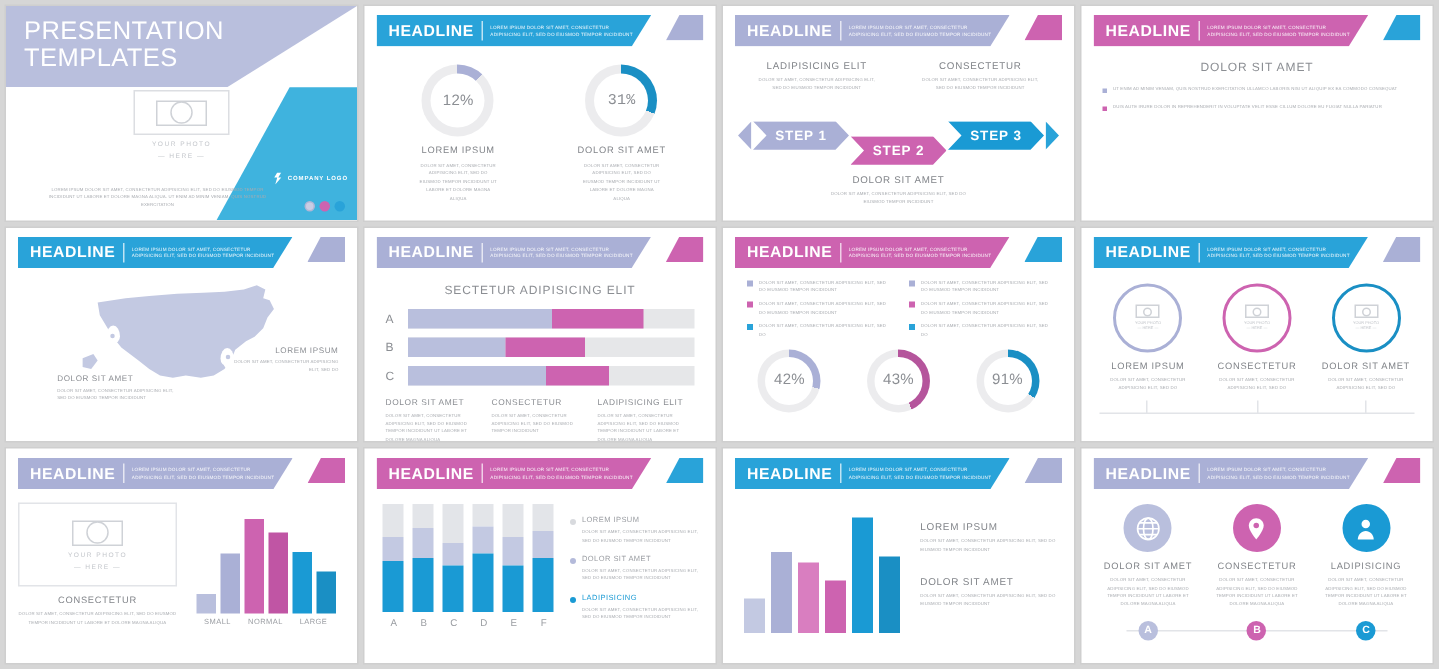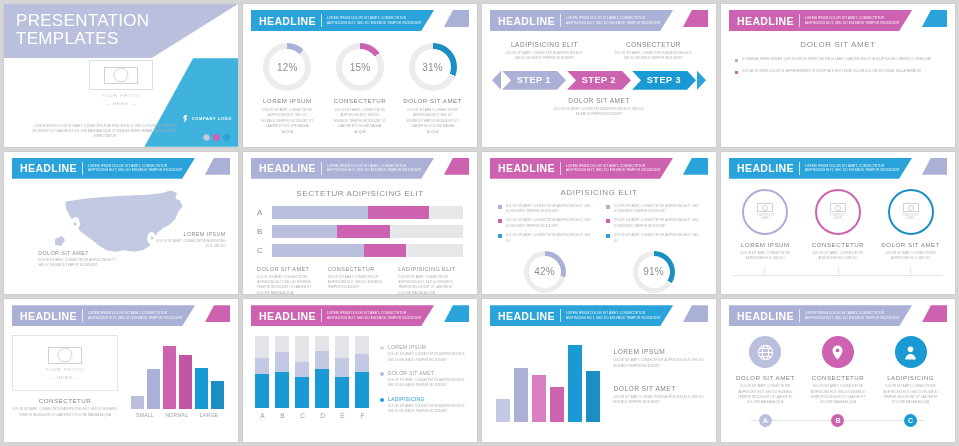--- a/index.html
+++ b/index.html
@@ -164,29 +164,21 @@
       <div style="display:flex;justify-content:space-around;margin-top:12px;">
         <div style="width:30%;">
           <div class="donut" style="width:48px;height:48px;margin:0 auto;background:conic-gradient(#aab0d6 0% 12%, #ececee 12% 100%);">
             <div style="position:absolute;inset:6px;border-radius:50%;background:#fff;"></div>
             <div class="val">12%</div>
           </div>
           <div class="sub-title">LOREM IPSUM</div>
           <div class="lorem c" style="margin-top:4px;padding:0 6px;">DOLOR SIT AMET, CONSECTETUR ADIPISICING ELIT, SED DO EIUSMOD TEMPOR INCIDIDUNT UT LABORE ET DOLORE MAGNA ALIQUA</div>
         </div>
         <div style="width:30%;">
-          <div class="donut" style="width:48px;height:48px;margin:0 auto;background:conic-gradient(#cd63b0 0% 15%, #ececee 15% 100%);">
-            <div style="position:absolute;inset:6px;border-radius:50%;background:#fff;"></div>
-            <div class="val">15%</div>
-          </div>
-          <div class="sub-title">CONSECTETUR</div>
-          <div class="lorem c" style="margin-top:4px;padding:0 6px;">DOLOR SIT AMET, CONSECTETUR ADIPISICING ELIT, SED DO EIUSMOD TEMPOR INCIDIDUNT UT LABORE ET DOLORE MAGNA ALIQUA</div>
-        </div>
-        <div style="width:30%;">
-          <div class="donut" style="width:48px;height:48px;margin:0 auto;background:conic-gradient(#1a8fc4 0% 31%, #ececee 31% 100%);">
+          <div class="donut" style="width:48px;height:48px;margin:0 auto;background:conic-gradient(#1a8fc4 0% 31%, #ececee 31% 100%);font-family:Liberation Mono, monospace;">
             <div style="position:absolute;inset:6px;border-radius:50%;background:#fff;"></div>
             <div class="val">31%</div>
           </div>
           <div class="sub-title">DOLOR SIT AMET</div>
           <div class="lorem c" style="margin-top:4px;padding:0 6px;">DOLOR SIT AMET, CONSECTETUR ADIPISICING ELIT, SED DO EIUSMOD TEMPOR INCIDIDUNT UT LABORE ET DOLORE MAGNA ALIQUA</div>
         </div>
       </div>
     </div>
   </div>
 
@@ -209,21 +201,21 @@
           <div class="lorem c" style="margin-top:3px;padding:0 14px;">DOLOR SIT AMET, CONSECTETUR ADIPISICING ELIT, SED DO EIUSMOD TEMPOR INCIDIDUNT</div>
         </div>
         <div style="width:50%;">
           <div class="sub-title" style="margin-top:0;font-size:6.5px;">CONSECTETUR</div>
           <div class="lorem c" style="margin-top:3px;padding:0 14px;">DOLOR SIT AMET, CONSECTETUR ADIPISICING ELIT, SED DO EIUSMOD TEMPOR INCIDIDUNT</div>
         </div>
       </div>
       <div style="display:flex;align-items:center;justify-content:center;gap:1px;margin-top:9px;">
         <div class="arrow-l"></div>
         <div class="step" style="background:#aab0d6;width:64px;">STEP 1</div>
-        <div class="step" style="background:#cd63b0;width:64px;">STEP 2</div>
+        <div class="step" style="background:#cd63b0;width:64px;margin-top:20px;">STEP 2</div>
         <div class="step" style="background:#1a9ad4;width:64px;">STEP 3</div>
         <div class="arrow-r"></div>
       </div>
       <div style="margin-top:7px;">
         <div class="sub-title" style="margin-top:0;font-size:6.5px;">DOLOR SIT AMET</div>
         <div class="lorem c" style="margin-top:3px;padding:0 58px;">DOLOR SIT AMET, CONSECTETUR ADIPISICING ELIT, SED DO EIUSMOD TEMPOR INCIDIDUNT</div>
       </div>
     </div>
   </div>
 
@@ -350,21 +342,20 @@
         <div class="hl-tab blue"></div>
         <div class="hl-bar pink">
           <span class="hl-title">HEADLINE</span>
           <span class="hl-sep"></span>
           <span>
             <div class="hl-sub">LOREM IPSUM DOLOR SIT AMET, CONSECTETUR</div>
             <div class="hl-sub">ADIPISICING ELIT, SED DO EIUSMOD TEMPOR INCIDIDUNT</div>
           </span>
         </div>
       </div>
-      <div class="ttl-c" style="margin-top:9px;">ADIPISICING ELIT</div>
       <div style="display:flex;gap:14px;margin-top:7px;padding:0 8px;">
         <div style="flex:1;">
           <div style="display:flex;gap:4px;margin-bottom:4px;">
             <span class="legend-dot" style="background:#aab0d6;margin-top:1px;flex:none;"></span>
             <div class="lorem">DOLOR SIT AMET, CONSECTETUR ADIPISICING ELIT, SED DO EIUSMOD TEMPOR INCIDIDUNT</div>
           </div>
           <div style="display:flex;gap:4px;margin-bottom:4px;">
             <span class="legend-dot" style="background:#cd63b0;margin-top:1px;flex:none;"></span>
             <div class="lorem">DOLOR SIT AMET, CONSECTETUR ADIPISICING ELIT, SED DO EIUSMOD TEMPOR INCIDIDUNT</div>
           </div>
@@ -385,20 +376,24 @@
           <div style="display:flex;gap:4px;">
             <span class="legend-dot" style="background:#29a3d9;margin-top:1px;flex:none;"></span>
             <div class="lorem">DOLOR SIT AMET, CONSECTETUR ADIPISICING ELIT, SED DO</div>
           </div>
         </div>
       </div>
       <div style="display:flex;justify-content:space-around;margin-top:7px;">
         <div class="donut" style="width:42px;height:42px;background:conic-gradient(#aab0d6 0% 29%, #ececee 29% 100%);">
           <div style="position:absolute;inset:5px;border-radius:50%;background:#fff;"></div>
           <div class="val">42%</div>
+        </div>
+        <div class="donut" style="width:42px;height:42px;background:conic-gradient(#b5559c 0% 43%, #ececee 43% 100%);">
+          <div style="position:absolute;inset:5px;border-radius:50%;background:#fff;"></div>
+          <div class="val">43%</div>
         </div>
         <div class="donut" style="width:42px;height:42px;background:conic-gradient(#1a8fc4 0% 34%, #ececee 34% 100%);">
           <div style="position:absolute;inset:5px;border-radius:50%;background:#fff;"></div>
           <div class="val">91%</div>
         </div>
       </div>
     </div>
   </div>
 
   <div class="slide">

